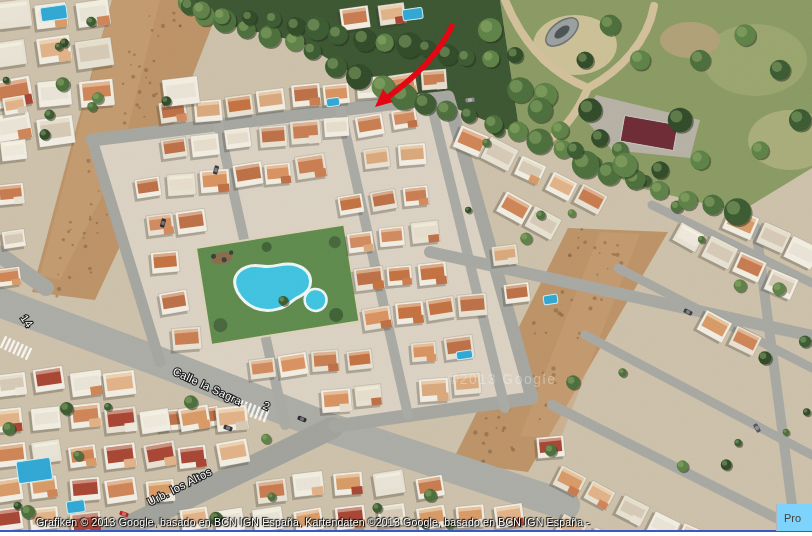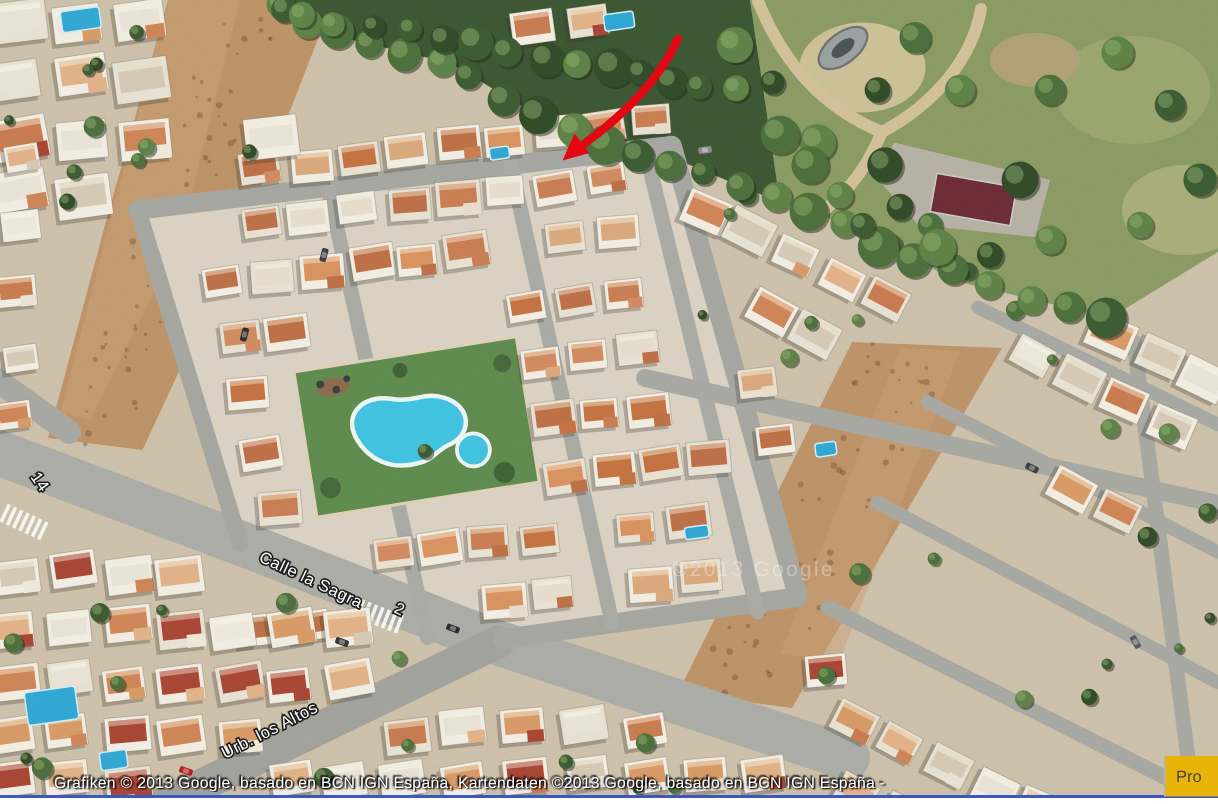--- a/index.html
+++ b/index.html
@@ -6,21 +6,21 @@
   .viewport{position:relative;width:812px;height:536px;overflow:hidden;background:#c8bca4;
     font-family:"Liberation Sans",sans-serif;}
   .map-svg{position:absolute;left:0;top:0;display:block;}
   .lbl text{font-family:"Liberation Sans",sans-serif;font-size:11px;fill:#ffffff;
     stroke:#1c1c1c;stroke-width:2.2px;paint-order:stroke;letter-spacing:.4px;font-weight:500;}
   .lbl text.num{font-size:11px;}
   .wm{font-family:"Liberation Sans",sans-serif;font-size:14px;fill:rgba(255,255,255,.32);letter-spacing:1.5px;}
   .attribution{position:absolute;left:7px;top:516px;width:770px;white-space:nowrap;overflow:hidden;
     font-size:10.5px;letter-spacing:.2px;color:#fff;
     text-shadow:0 0 2px #000,1px 1px 1px #000,-1px -1px 1px #000;z-index:5;padding-left:29px;}
-  .pro-box{position:absolute;right:0;top:504px;width:36px;height:27px;background:#eab308;
+  .pro-box{position:absolute;right:0;top:504px;width:36px;height:27px;background:#7dd3fc;
     border-left:1px solid #b5b5b5;box-sizing:border-box;display:flex;align-items:center;
     padding-left:7px;z-index:6;}
   .pro-box span{font-size:11px;color:#444;}
   .bottom-bar{position:absolute;left:0;top:530px;width:100%;height:6px;background:#ffffff;
     border-top:2px solid #3a57c4;box-sizing:border-box;z-index:4;}
 </style>
 </head>
 <body>
 
 <div class="viewport">

